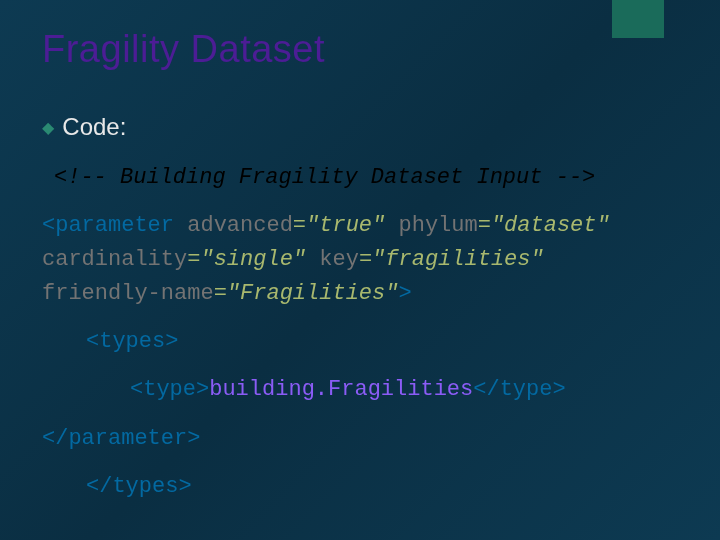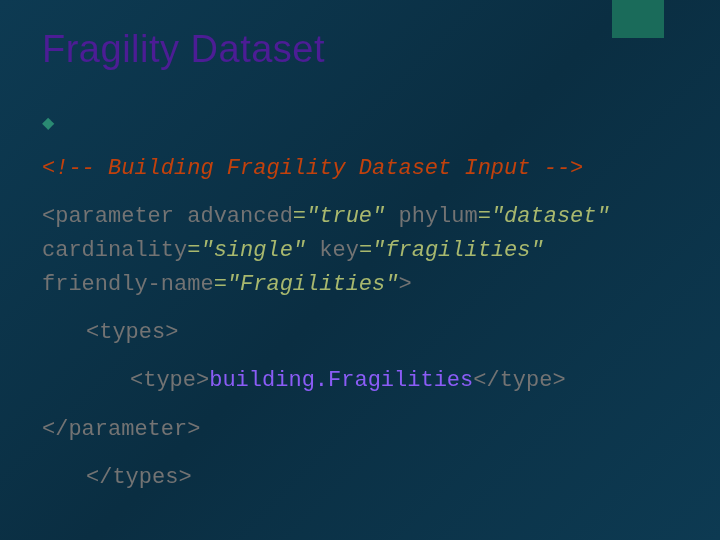--- a/index.html
+++ b/index.html
@@ -42,40 +42,41 @@
     color: #e8e8e8;
     font-size: 24px;
   }
   .code-block {
     font-family: Consolas, 'Courier New', monospace;
     font-size: 22px;
     line-height: 1.55;
     color: #d6d6d6;
   }
   .code-line { margin-bottom: 6px; }
-  .comment { color: #c2410c; font-style: italic; }
-  .tag { color: #737373; }
+  .comment { color: #000000; font-style: italic; margin-left: 12px; }
+  .tag { color: #0369a1; }
   .attr-name { color: #737373; }
   .attr-val { color: #a8b86e; font-style: italic; }
   .type-val { color: #8b5cf6; }
   .indent1 { padding-left: 44px; }
   .indent2 { padding-left: 88px; }
   .mt { margin-top: 14px; }
 </style>
 </head>
 <body>
 
 <div class="accent-bar"></div>
 
 <div class="slide">
 
   <h1 class="title">Fragility Dataset</h1>
 
   <div class="bullet-row">
     <span class="bullet">◆</span>
+    <span class="bullet-text">Code:</span>
   </div>
 
   <div class="code-block">
 
     <div class="code-line">
       <span class="comment">&lt;!-- Building Fragility Dataset Input --&gt;</span>
     </div>
 
     <div class="code-line mt">
       <span class="tag">&lt;parameter </span><span class="attr-name">advanced</span><span class="attr-val">="true" </span><span class="attr-name">phylum</span><span class="attr-val">="dataset" </span><br><span class="attr-name">cardinality</span><span class="attr-val">="single" </span><span class="attr-name">key</span><span class="attr-val">="fragilities" </span><br><span class="attr-name">friendly-name</span><span class="attr-val">="Fragilities"</span><span class="tag">&gt;</span>

